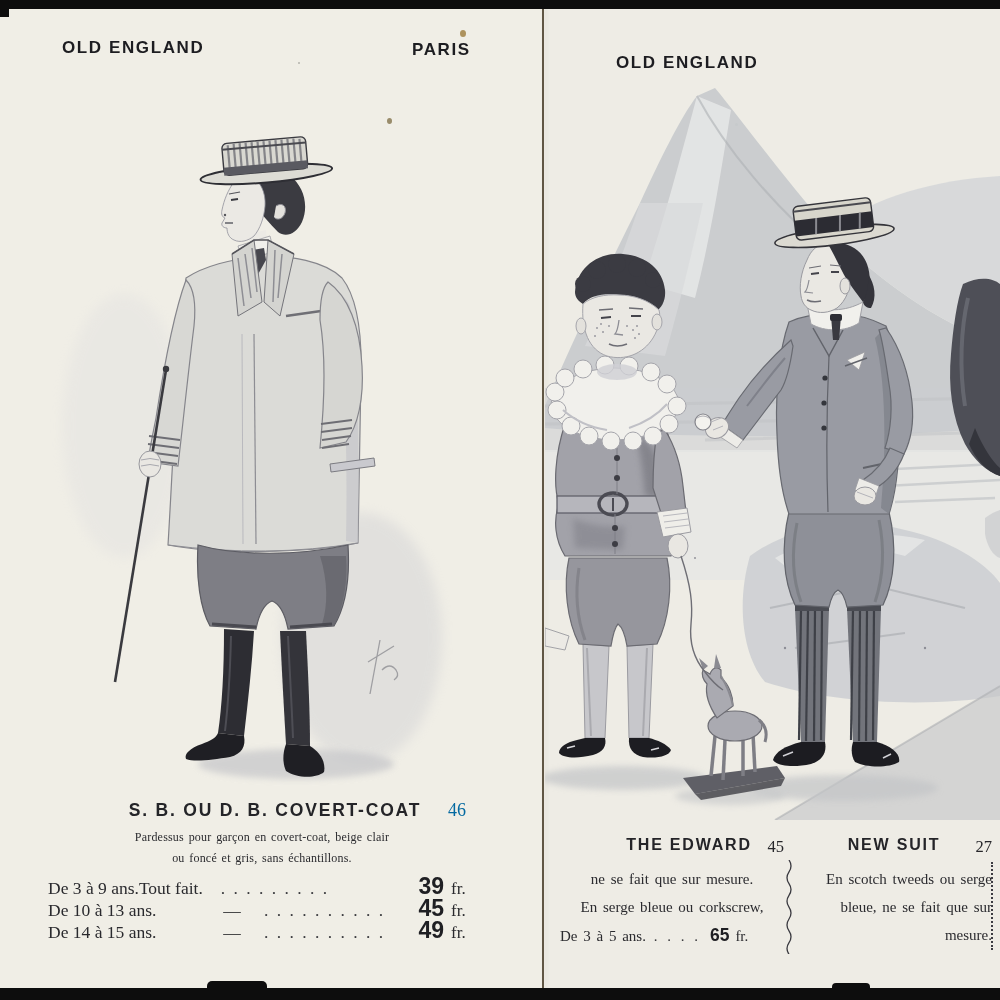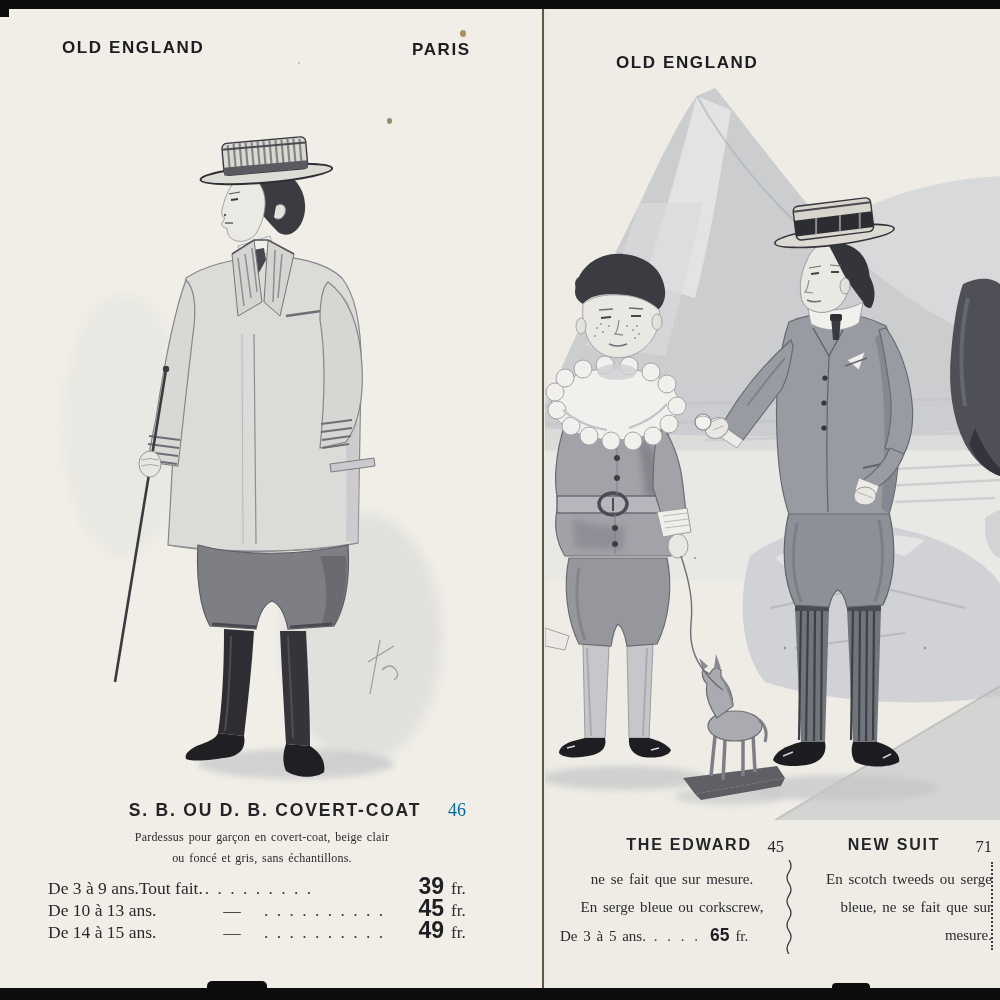--- a/index.html
+++ b/index.html
@@ -35,21 +35,21 @@
     font-family:"Liberation Sans",sans-serif;font-weight:700;
     font-size:17.5px;letter-spacing:1.8px;color:#242428;white-space:pre;
   }
   .plate-no{position:absolute;right:22px;top:0;font-size:18px;color:#0369a1;}
   .desc{margin-top:3px;font-size:12px;line-height:21px;text-align:center;letter-spacing:.2px;word-spacing:1.5px;color:#2a2a2e;}
   .price-table{margin-top:4px;padding-left:12px;padding-right:8px;}
   .price-row{display:flex;align-items:baseline;height:22px;font-size:17.5px;white-space:pre;color:#2a2a2e;}
   .price-row .label{width:152px;}
   .price-row .mid{width:64px;text-align:center;}
   .price-row:first-child .label{width:auto;}
-  .price-row:first-child .mid{width:auto;margin-right:2px;text-align:left;}
+  .price-row:first-child .mid{width:auto;margin-right:18px;text-align:left;}
   .price-row .leader{flex:1;overflow:hidden;letter-spacing:2px;color:#3a3a3e;}
   .price-row .price{width:40px;text-align:right;font-family:"Liberation Sans",sans-serif;font-weight:700;font-size:23px;color:#1f1f23;}
   .price-row .unit{width:36px;padding-left:7px;font-size:17px;}
   
   .panel{font-size:15px;}
   .panel-title-row{position:relative;height:22px;text-align:center;}
   .panel-title{
     font-family:"Liberation Sans",sans-serif;font-weight:700;
     font-size:16px;letter-spacing:1.8px;color:#242428;white-space:pre;
   }
@@ -457,21 +457,21 @@
     </div>
   </div>
 
   <svg class="abs wavy-divider" viewBox="0 0 12 94">
     <path d="M6,0 q4,5.9 0,11.8 q-4,5.9 0,11.8 q4,5.9 0,11.8 q-4,5.9 0,11.8 q4,5.9 0,11.8 q-4,5.9 0,11.8 q4,5.9 0,11.8 q-4,5.9 0,11.8" stroke="#3a3a40" stroke-width="1.3" fill="none"></path>
   </svg>
 
   <div class="abs panel panel-b">
     <div class="panel-title-row">
       <span class="panel-title">NEW SUIT</span>
-      <span class="panel-no">71</span>
+      <span class="panel-no">27</span>
     </div>
     <div class="panel-body">
       <div>En scotch tweeds ou serge</div>
       <div>bleue, ne se fait que sur</div>
       <div>mesure.</div>
     </div>
   </div>
 
   <div class="abs dotted-edge"></div>
 </div>

